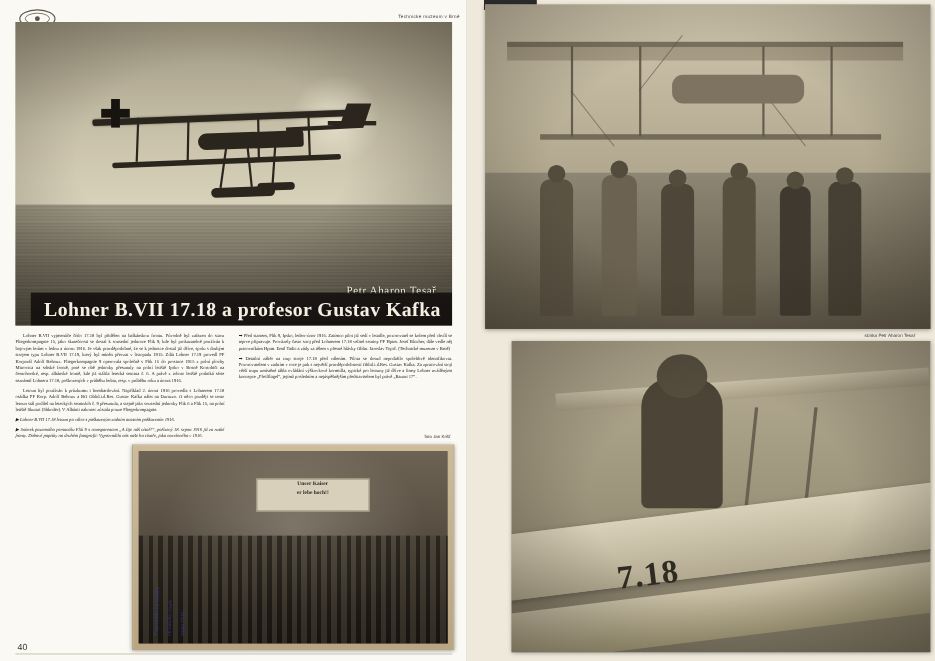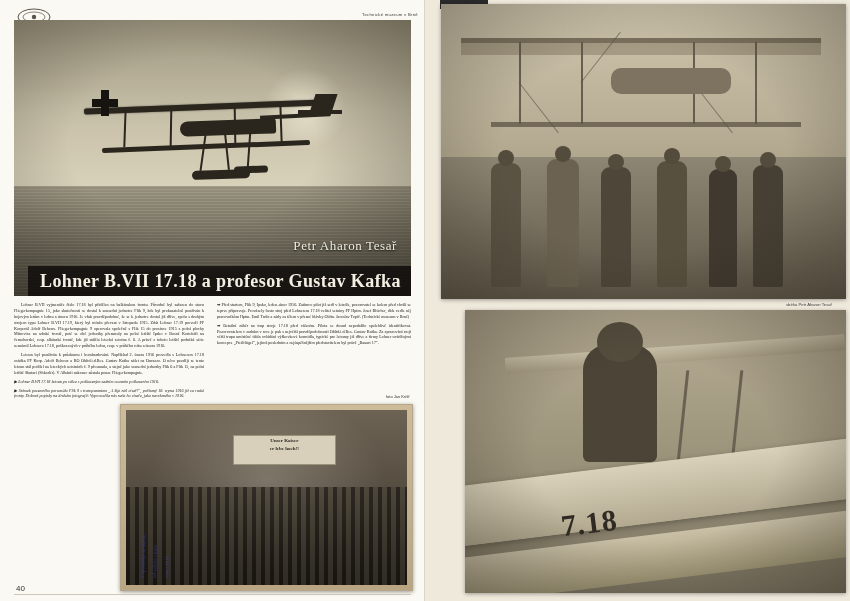--- a/index.html
+++ b/index.html
@@ -103,22 +103,22 @@
   .plane .cross{
     position:absolute;left:8px;top:10px;width:26px;height:26px;
   }
   .plane .cross:before,.plane .cross:after{
     content:"";position:absolute;background:#17140f;
   }
   .plane .cross:before{left:9px;top:0;width:8px;height:26px;}
   .plane .cross:after{left:0;top:9px;width:26px;height:8px;}
 
   .hero .credit{
-    position:absolute;right:14px;bottom:42px;
-    color:#f0ece0;font-size:13px;letter-spacing:.6px;
+    position:absolute;right:14px;bottom:26px;
+    color:#f0ece0;font-size:10px;letter-spacing:.6px;
     font-family:"Liberation Serif", serif;
     text-shadow:0 1px 2px rgba(0,0,0,.8);
     margin-top:16px;
   }
   .title-bar{
     position:absolute;left:14px;bottom:0;width:383px;height:30px;
     background:rgba(12,10,8,.82);
   }
   .title-bar .t{
     position:absolute;left:12px;top:5px;

